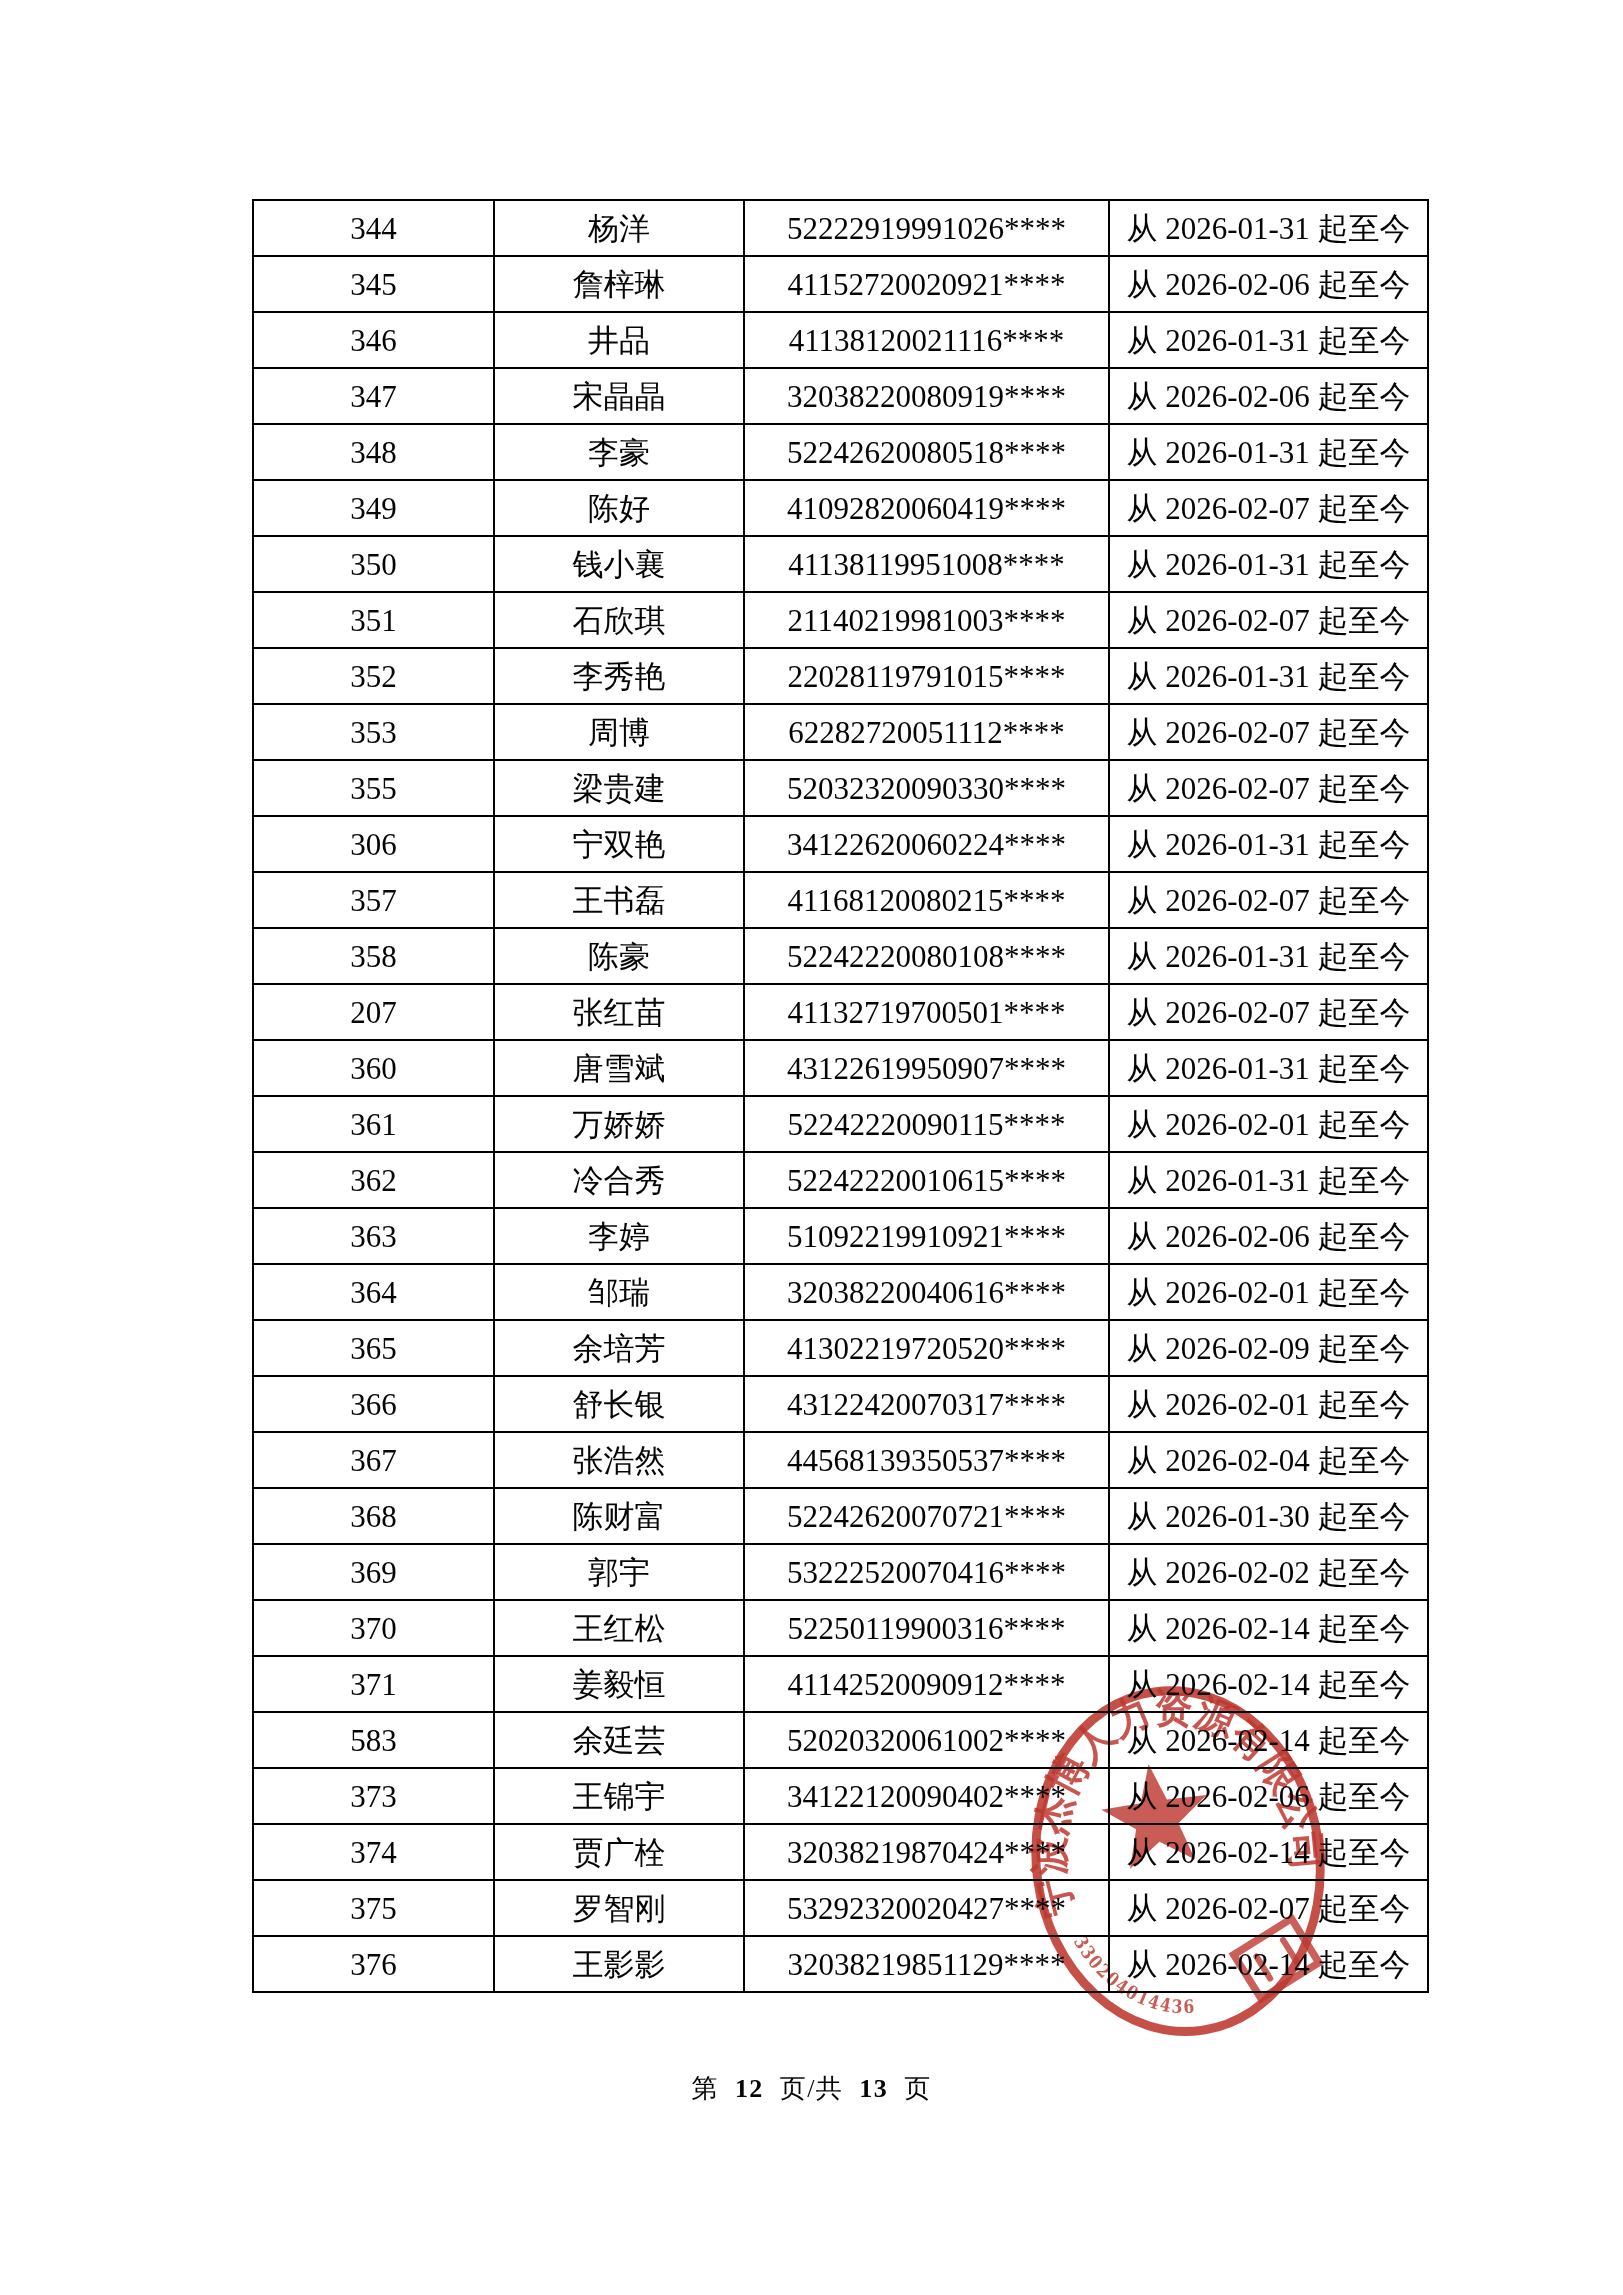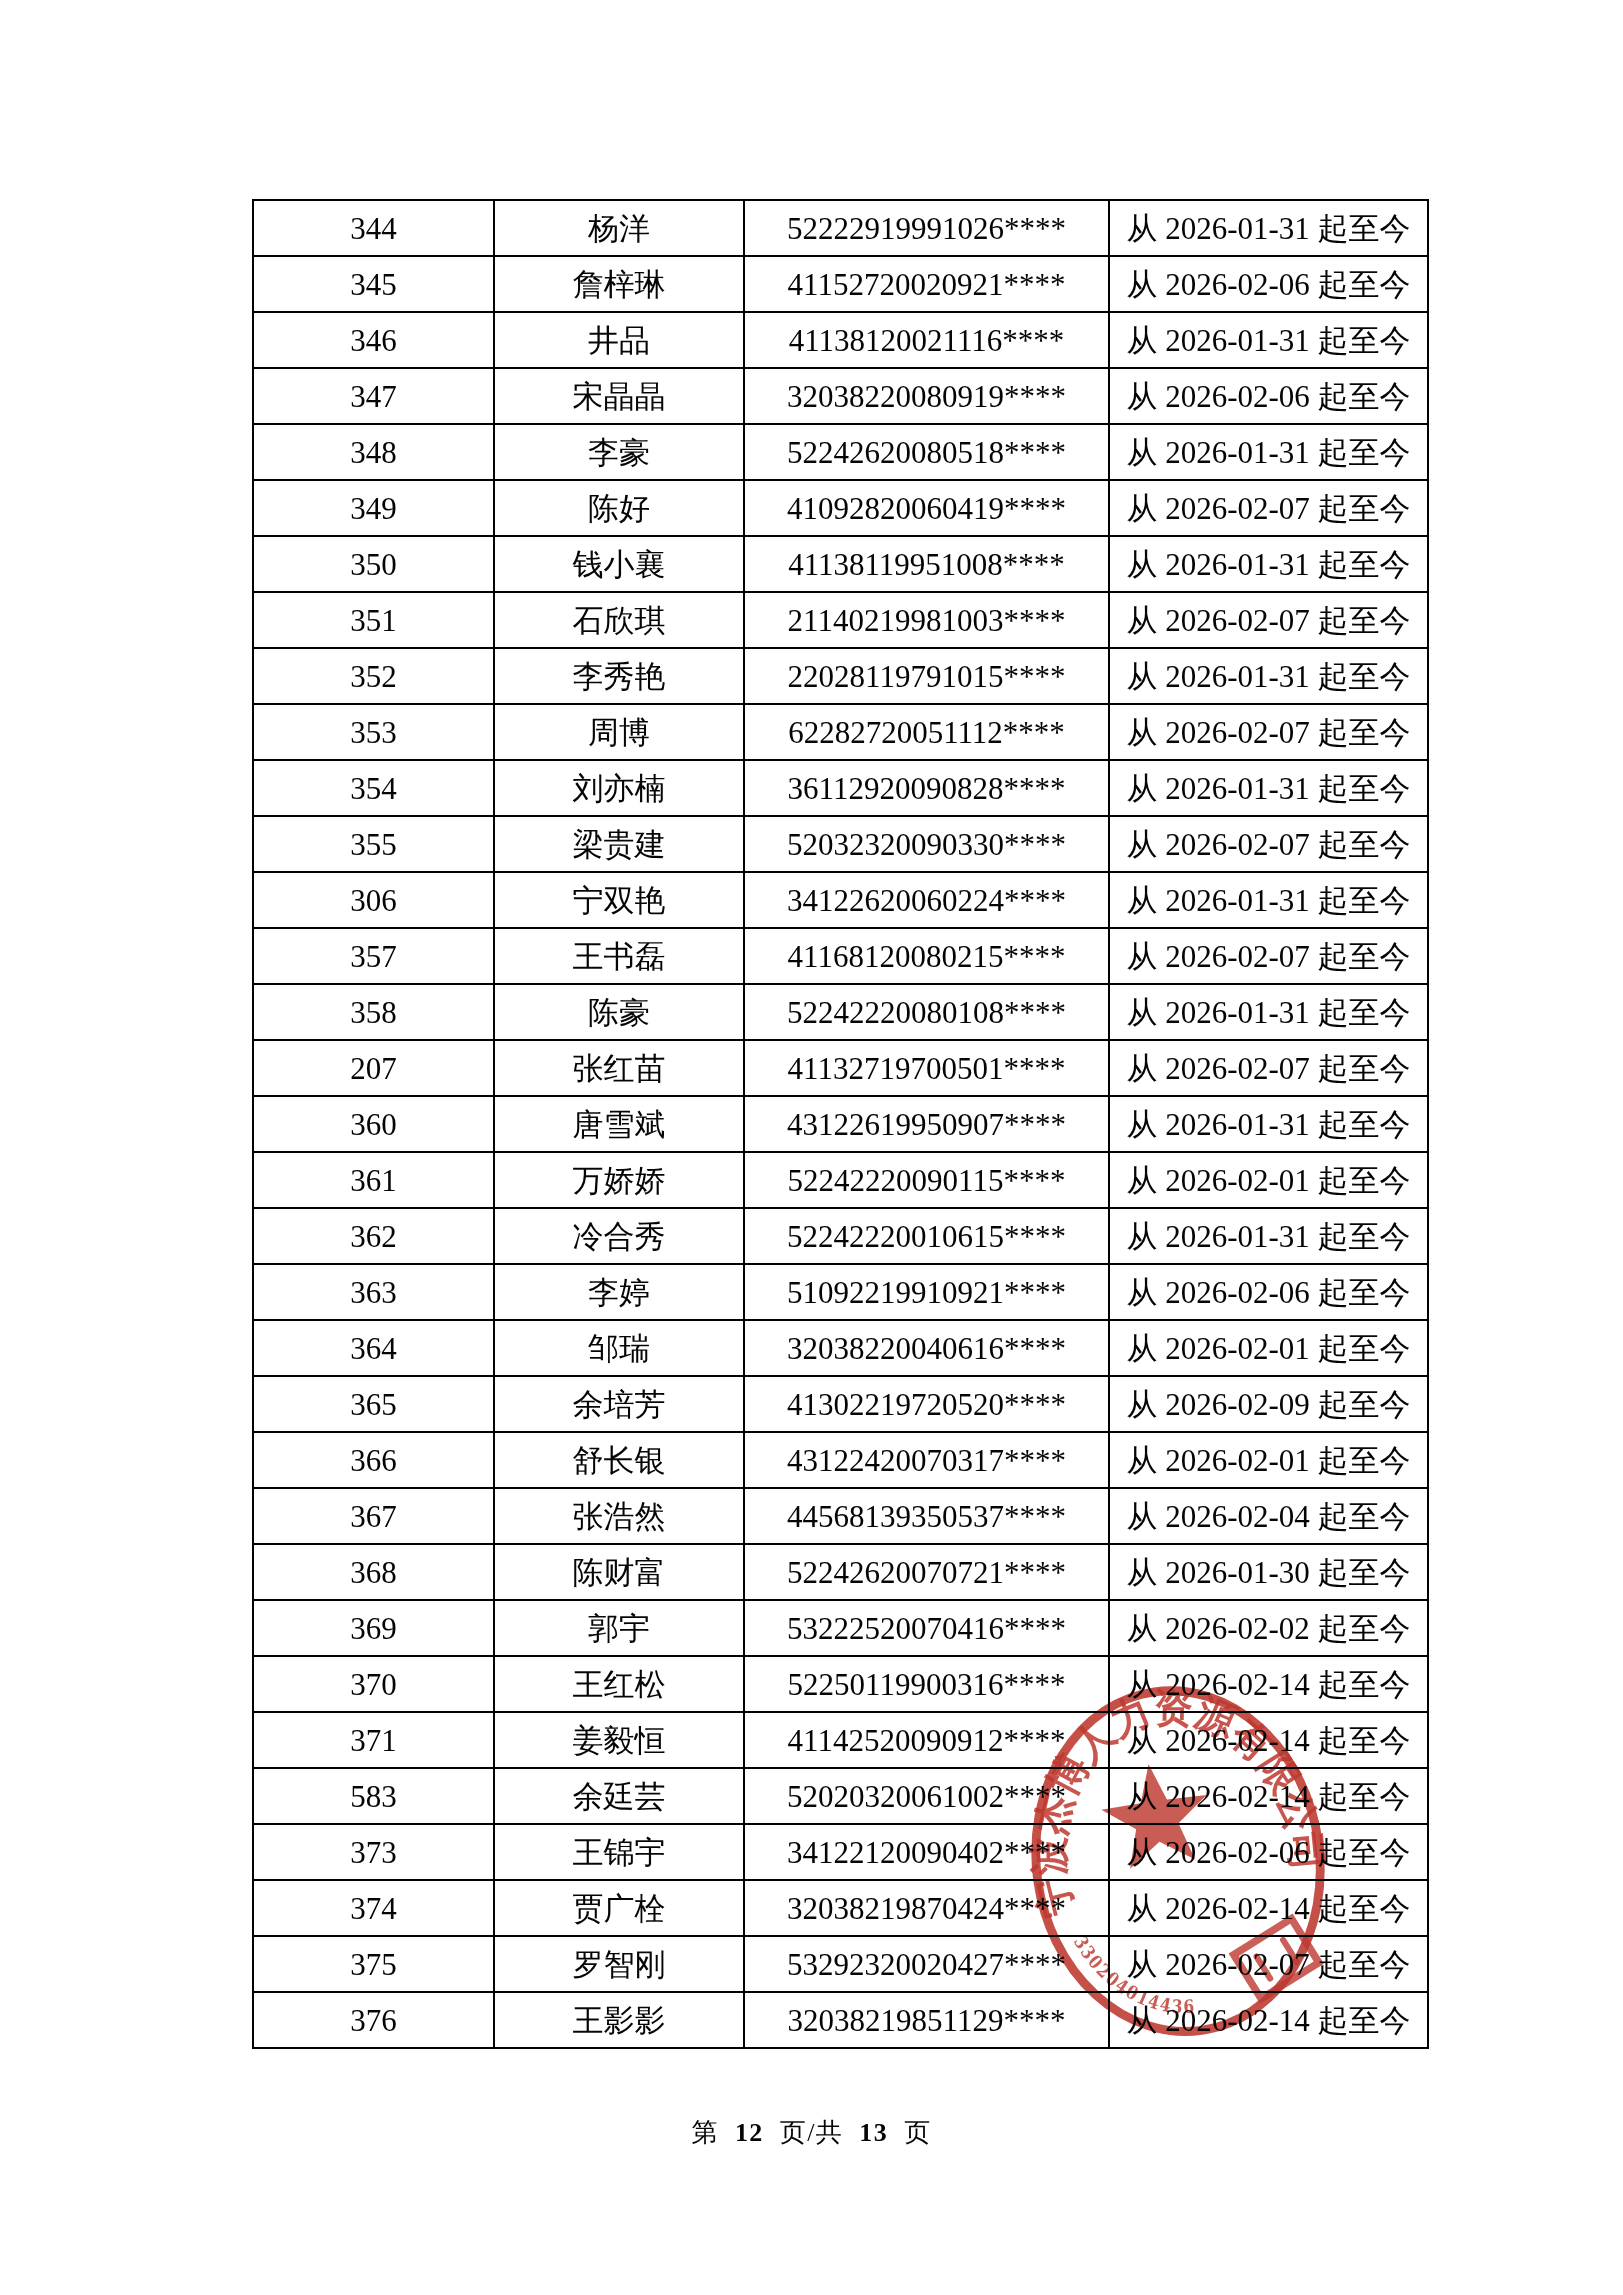--- a/index.html
+++ b/index.html
@@ -35,21 +35,20 @@
   col.c-name{width:250px;}
   col.c-id{width:365px;}
   col.c-date{width:319px;}
   .footer{
     position:absolute;
     left:0;top:2071px;width:1623px;
     text-align:center;
     font-size:26px;
     letter-spacing:1.4px;
     color:#050505;
-    margin-top:44px;
   }
   .footer b{font-family:"Liberation Serif","DejaVu Serif",serif;font-weight:700;padding:0 6.8px;}
   .footer span{padding:0 1.4px;}
   .stamp{
     position:absolute;
     left:1018px;top:1670px;
     width:320px;height:389px;
     mix-blend-mode:multiply;
     opacity:0.93;
     pointer-events:none;
@@ -120,26 +119,20 @@
           <td>352</td>
           <td>李秀艳</td>
           <td>22028119791015****</td>
           <td>从 2026-01-31 起至今</td>
         </tr>
         <tr>
           <td>353</td>
           <td>周博</td>
           <td>62282720051112****</td>
           <td>从 2026-02-07 起至今</td>
-        </tr>
-        <tr>
-          <td>354</td>
-          <td>刘亦楠</td>
-          <td>36112920090828****</td>
-          <td>从 2026-01-31 起至今</td>
         </tr>
         <tr>
           <td>355</td>
           <td>梁贵建</td>
           <td>52032320090330****</td>
           <td>从 2026-02-07 起至今</td>
         </tr>
         <tr>
           <td>306</td>
           <td>宁双艳</td>

